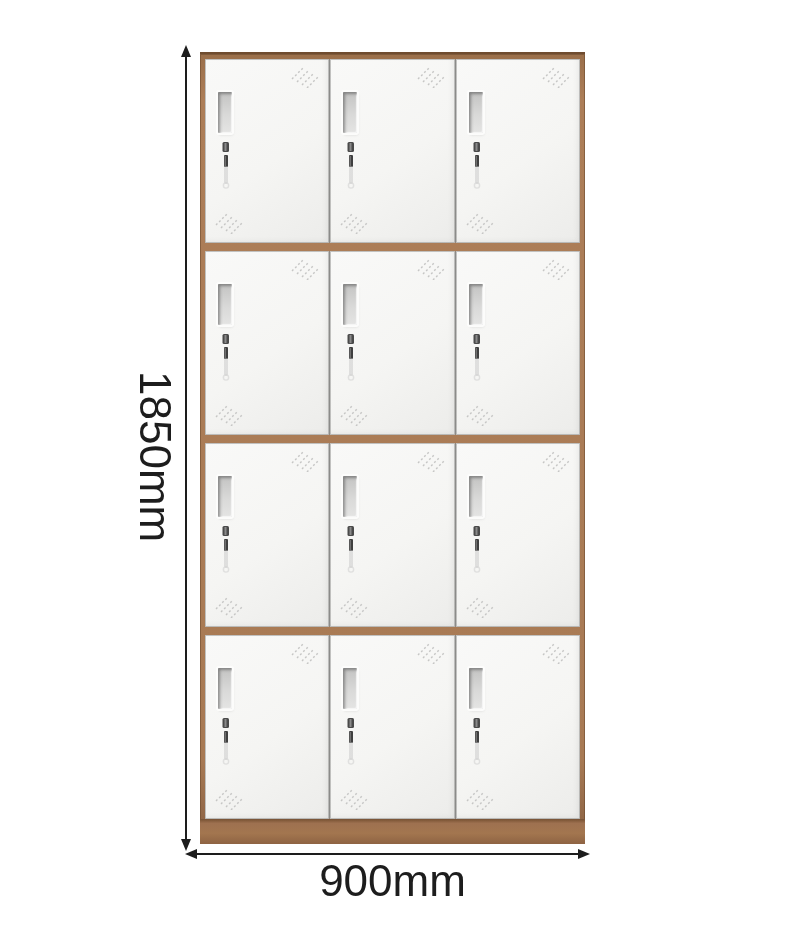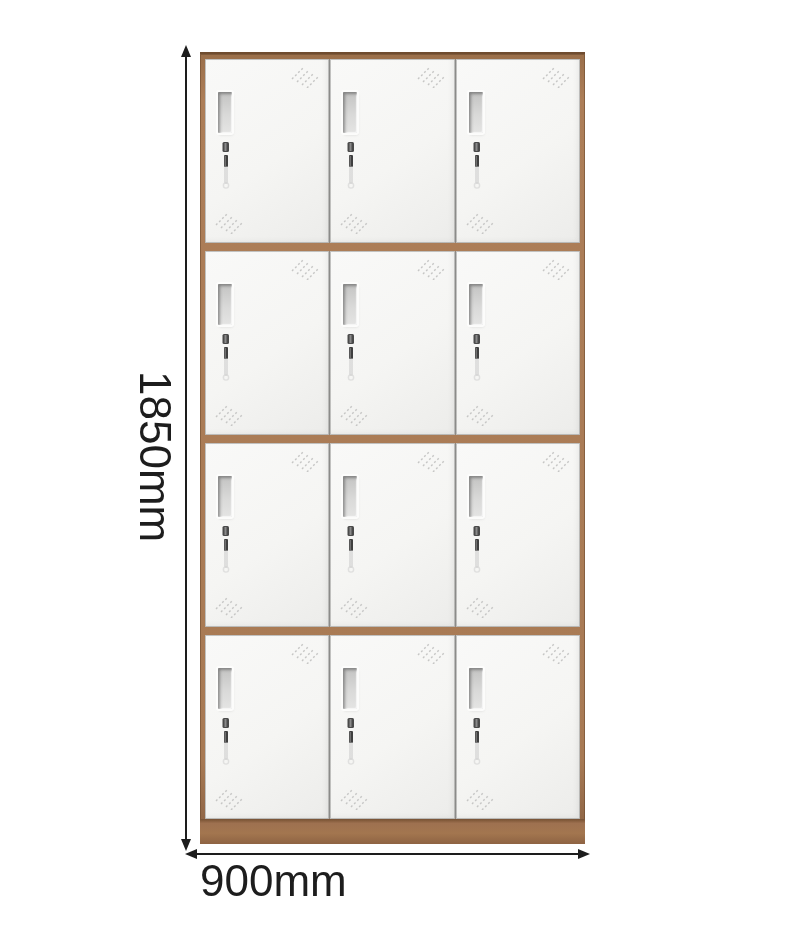--- a/index.html
+++ b/index.html
@@ -60,21 +60,21 @@
   .arrow-up{left:181px;top:45px;border-left:5px solid transparent;border-right:5px solid transparent;border-bottom:12px solid var(--dimension-ink);}
   .arrow-down{left:181px;top:839px;border-left:5px solid transparent;border-right:5px solid transparent;border-top:12px solid var(--dimension-ink);}
   .arrow-left{left:185px;top:849px;border-top:5px solid transparent;border-bottom:5px solid transparent;border-right:12px solid var(--dimension-ink);}
   .arrow-right{left:578px;top:849px;border-top:5px solid transparent;border-bottom:5px solid transparent;border-left:12px solid var(--dimension-ink);}
   .height-label{
     position:absolute;left:133px;top:371px;
     writing-mode:vertical-rl;
     font-size:44px;line-height:1;color:var(--dimension-ink);
   }
   .width-label{
-    position:absolute;left:200px;top:859px;width:385px;text-align:left;
+    position:absolute;left:200px;top:859px;width:385px;text-align:center;
     font-size:44px;line-height:1;color:var(--dimension-ink);
   }
 </style>
 </head>
 <body>
 
 <div class="stage">
 
   <div class="cabinet-body">
       <div class="door-row">

